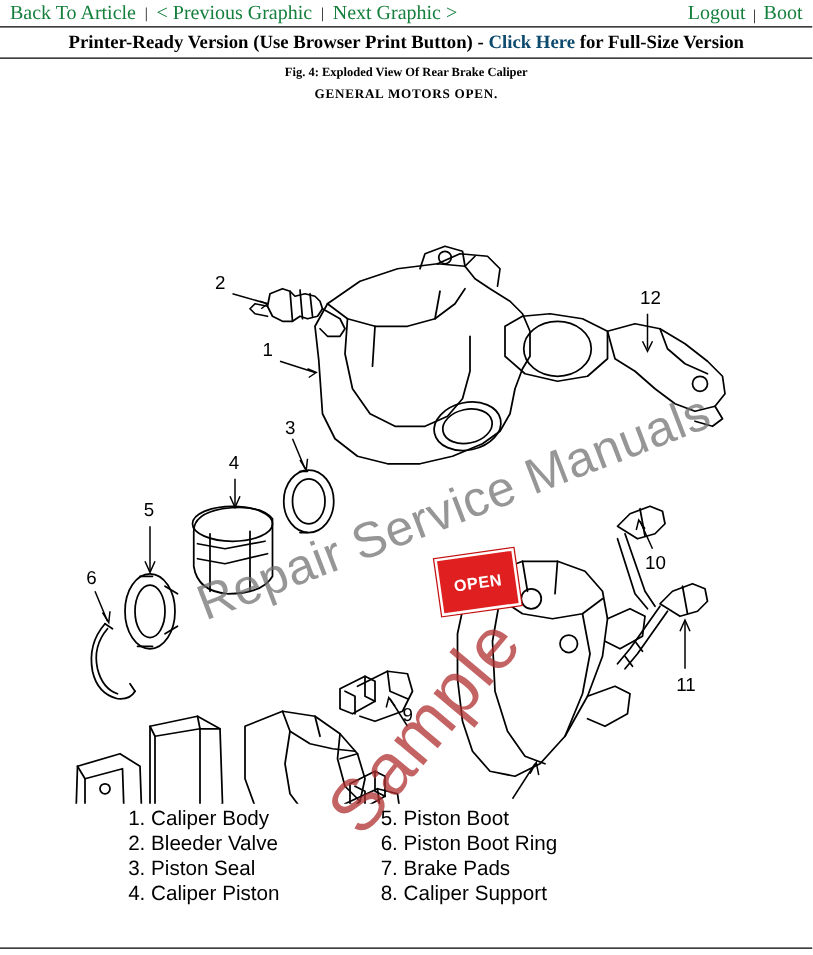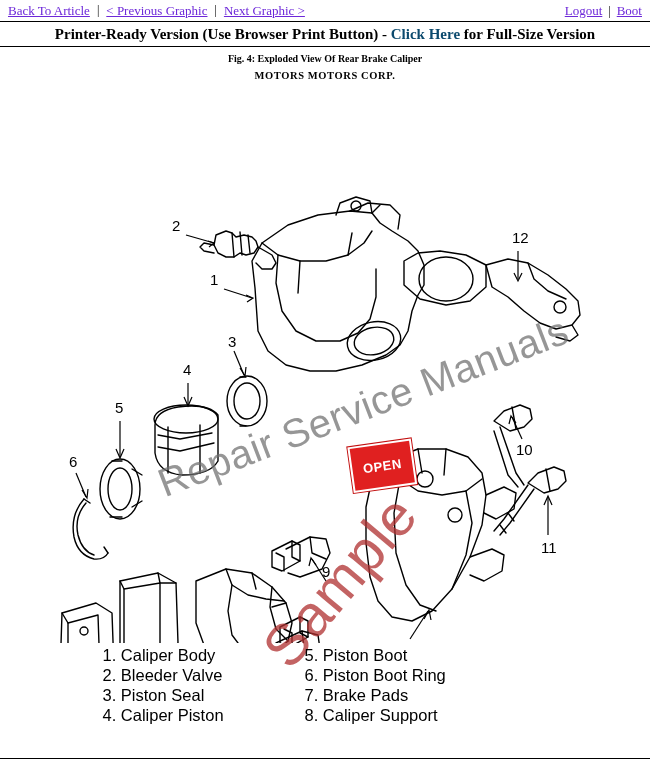--- a/index.html
+++ b/index.html
@@ -31,25 +31,24 @@
     display: flex;
     align-items: center;
     gap: 0px;
   }
   .topnav .right {
     margin-left: auto;
     display: flex;
     align-items: flex-end;
   }
   .navlink {
-    color: #6d28d9;
-    text-decoration: underline;
+    color: #15803d;
     cursor: pointer;
     white-space: nowrap;
-    font-size: 13px;
+    font-size: 16px;
   }
   .sep {
     padding: 0 7px;
     color: #000;
   }
   .sep-thin {
     padding: 0 6px;
     color: #000;
   }
 
@@ -213,21 +212,21 @@
     <span class="sep-thin">|</span>
     <span class="navlink">Boot</span>
   </div>
 </div>
 
 <div class="banner">
   <span>Printer-Ready Version (Use Browser Print Button) - </span><a>Click Here</a><span> for Full-Size Version</span>
 </div>
 
 <div class="figcap">Fig. 4: Exploded View Of Rear Brake Caliper</div>
-<div class="corp">MOTORS MOTORS CORP.</div>
+<div class="corp">GENERAL MOTORS OPEN.</div>
 
 <div class="drawing">
   <svg width="650" height="560" viewBox="0 0 650 560">
     <g fill="none" stroke="#000" stroke-width="1.4" stroke-linejoin="round" stroke-linecap="round">
 
       <path d="M255 205 L252 178 L262 160 L288 142 L318 132 L350 128 L372 130 L380 140
                L392 148 L408 158 L418 168 L424 182 L424 202 L418 212 L412 228 L408 248
                L400 262 L386 272 L362 282 L336 288 L310 288 L286 282 L268 268 L258 248 Z"></path>
       <path d="M262 160 L278 172 L300 178 L326 178 L348 172 L364 160 L372 148"></path>
       <path d="M278 172 L276 200 L282 228 L296 248 L316 258 L340 258 L358 250 L370 236 L376 214 L376 186"></path>

